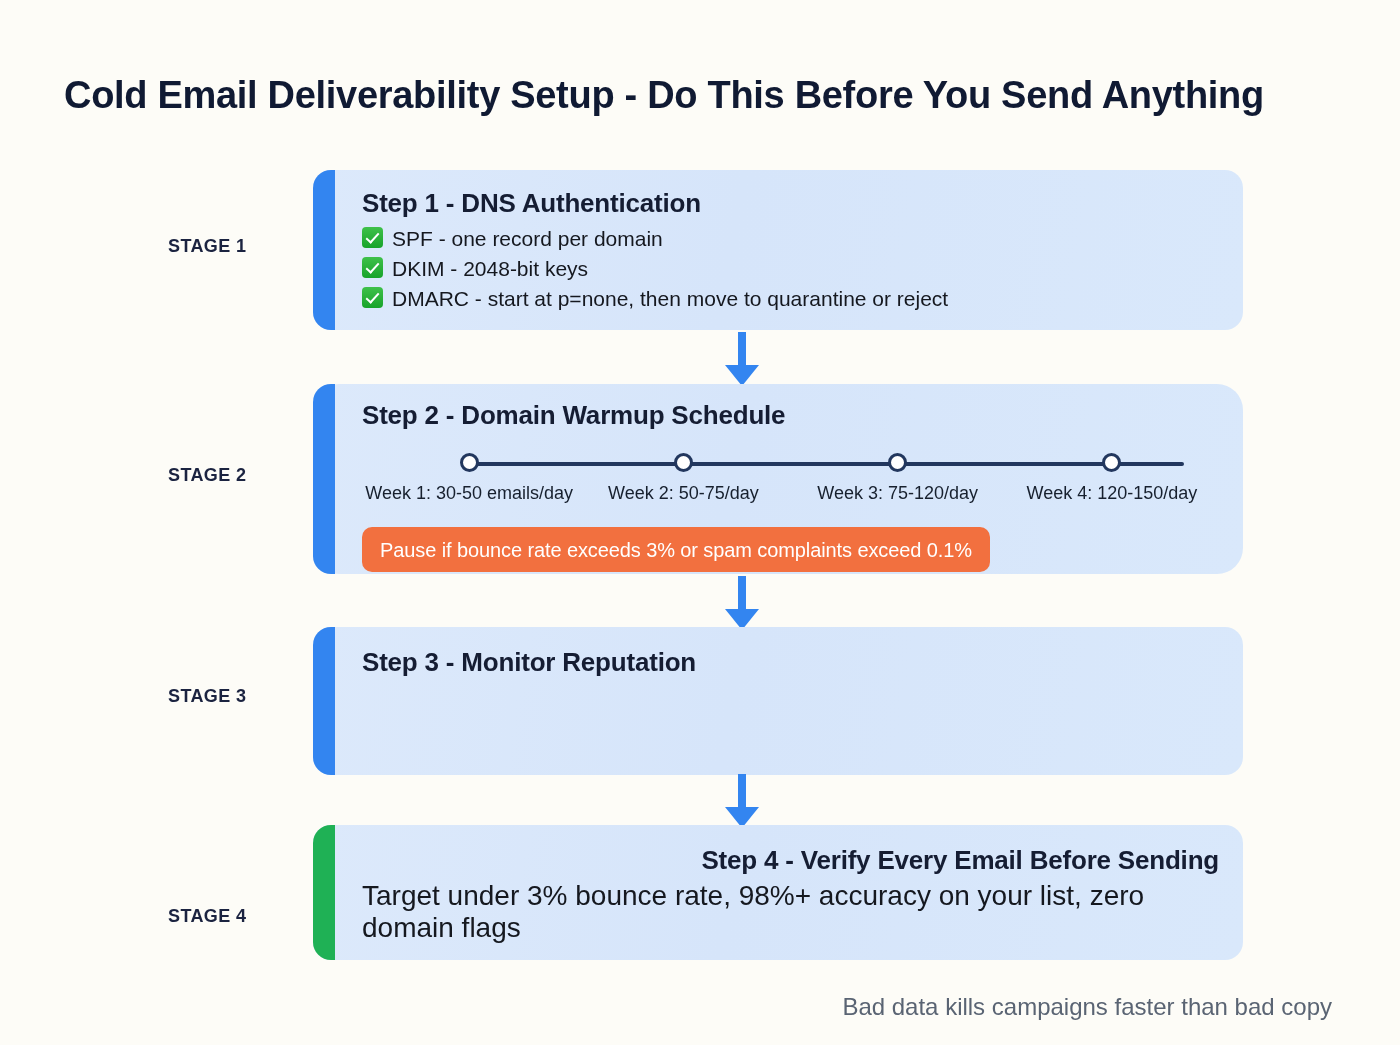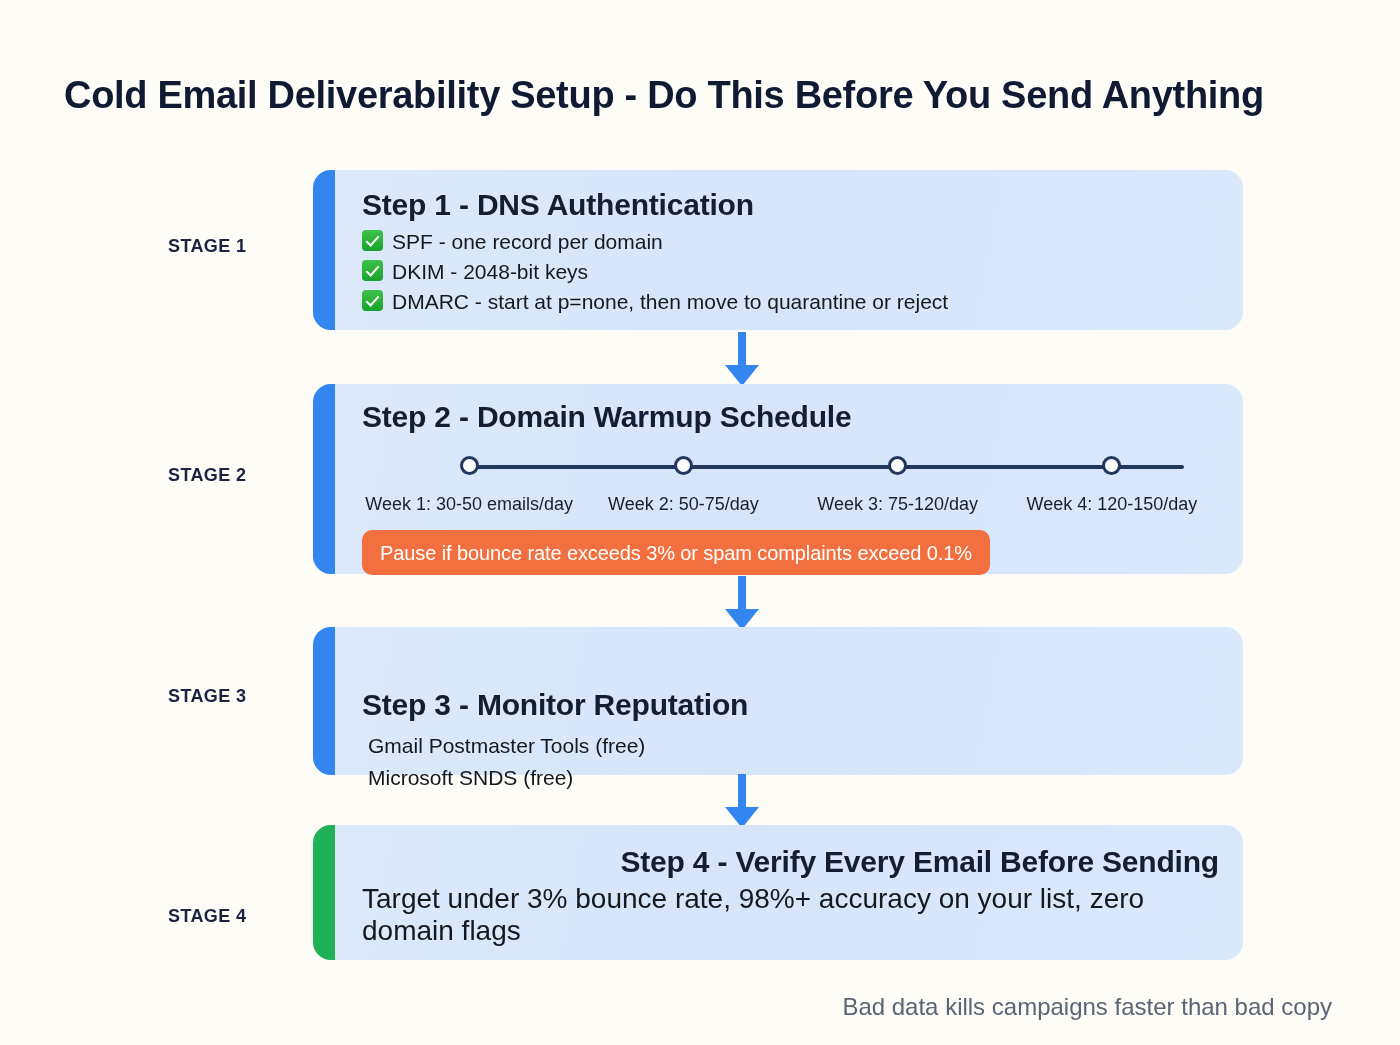--- a/index.html
+++ b/index.html
@@ -66,33 +66,33 @@
     background: #3385f0;
   }
   .card.accent-green .accent { background: #1fb155; }
   .card .inner {
     position: relative;
     padding-left: 49px;
     padding-right: 24px;
   }
 
   .card-1 { top: 170px; height: 160px; }
-  .card-2 { top: 384px; height: 190px; }
+  .card-2 { top: 384px; height: 190px; border-radius: 26px; }
   .card-3 { top: 627px; height: 148px; }
   .card-4 { top: 825px; height: 135px; }
 
   .card-title {
-    font-size: 30px;
+    font-size: 26px;
     font-weight: bold;
     color: #151d33;
     letter-spacing: -0.2px;
   }
   .card-1 .card-title { padding-top: 18px; }
   .card-2 .card-title { padding-top: 16px; }
-  .card-3 .card-title { padding-top: 20px; margin-top: 41px; }
+  .card-3 .card-title { padding-top: 20px; }
   .card-4 .card-title { padding-top: 20px; text-align: right; }
 
   
   .checklist {
     margin-top: 8px;
   }
   .check-row {
     display: flex;
     align-items: flex-start;
     height: 30px;
@@ -152,21 +152,21 @@
     height: 19px;
     border-radius: 50%;
     background: #ffffff;
     border: 3.5px solid #22375e;
     box-sizing: border-box;
     margin: 0 auto;
     position: relative;
     z-index: 2;
   }
   .tl-label {
-    margin-top: 19px;
+    margin-top: 11px;
     font-size: 18px;
     color: #17202e;
     white-space: nowrap;
   }
 
   .warning-badge {
     display: inline-block;
     margin-top: 8px;
     background: #f2703f;
     color: #ffffff;
@@ -287,24 +287,20 @@
       <rect x="16" y="0" width="8" height="36" fill="#3385f0"></rect>
       <path d="M20 54 L3 33 L37 33 Z" fill="#3385f0"></path>
     </svg>
   </div>
 
   <div class="stage-label stage-label-3">STAGE 3</div>
   <div class="card card-3">
     <div class="accent"></div>
     <div class="inner">
       <div class="card-title">Step 3 - Monitor Reputation</div>
-      <div class="plain-list">
-        <div class="plain-row">Gmail Postmaster Tools (free)</div>
-        <div class="plain-row">Microsoft SNDS (free)</div>
-      </div>
     </div>
   </div>
 
   <div class="arrow arrow-3">
     <svg width="40" height="56" viewBox="0 0 40 56" aria-hidden="true">
       <rect x="16" y="0" width="8" height="36" fill="#3385f0"></rect>
       <path d="M20 54 L3 33 L37 33 Z" fill="#3385f0"></path>
     </svg>
   </div>
 

